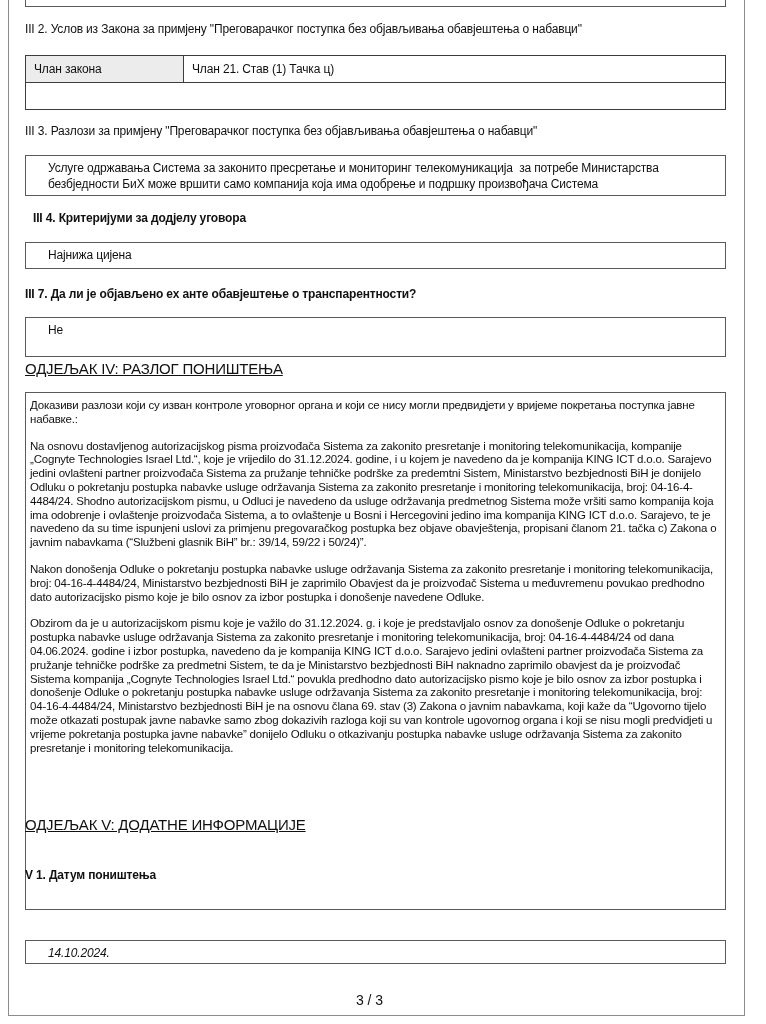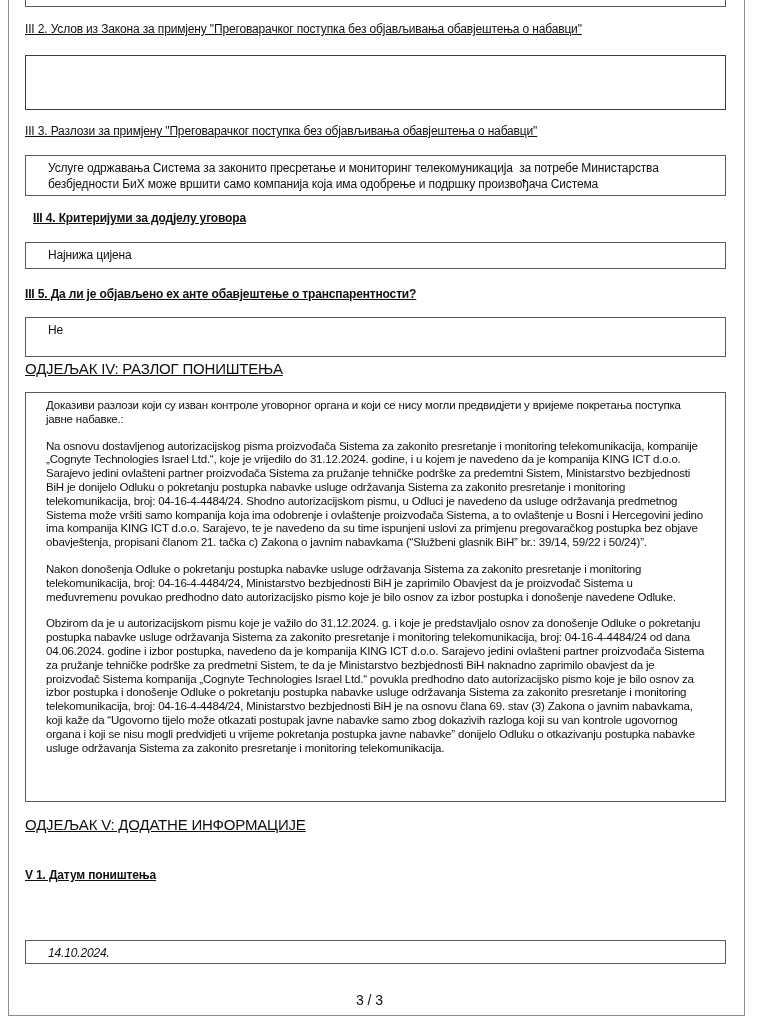--- a/index.html
+++ b/index.html
@@ -9,21 +9,21 @@
     color:#111;letter-spacing:-0.15px;
   }
   .sheet{
     position:absolute;left:8px;top:-6px;width:737px;height:1022px;
     background:#fff;border:1px solid #8c8c8c;box-sizing:border-box;
   }
   .abs{position:absolute;left:25px;width:701px;box-sizing:border-box;}
   .partial-box{
     top:-6px;height:13px;border:1px solid #5a5a5a;background:#fff;
   }
-  .num-heading{font-size:12px;line-height:15px;text-decoration:underline;}
+  .num-heading{font-size:12px;line-height:15px;}
   .num-heading.bold{font-weight:bold;}
   .section-heading{
     font-size:15px;font-weight:normal;text-decoration:underline;
     letter-spacing:-0.2px;line-height:18px;
   }
   .field-box{
     border:1px solid #5a5a5a;background:#fff;
     font-size:12px;line-height:16px;
     padding:4px 22px;overflow:hidden;white-space:pre-wrap;
   }
@@ -35,22 +35,22 @@
   .doc-table .row:last-child{border-bottom:none;}
   .doc-table .cell{
     display:flex;align-items:center;padding:0 8px;
     font-size:12px;box-sizing:border-box;
   }
   .doc-table .label-cell{
     width:158px;background:#ececec;border-right:1px solid #3d3d3d;
   }
   .doc-table .value-cell{flex:1;}
   .reason-box{
-    top:392px;height:410px;border:1px solid #5a5a5a;
-    padding:6px 20px;overflow:hidden;
+    top:392px;height:518px;border:1px solid #5a5a5a;
+    padding:6px 4px;overflow:hidden;
   }
   .reason-box p{
     margin:0 0 13px 0;font-size:11.5px;line-height:13.8px;
     letter-spacing:-0.2px;white-space:pre-wrap;
   }
   .reason-box p:last-child{margin-bottom:0;}
   .page-number{
     position:absolute;left:0;top:992px;width:739px;
     text-align:center;font-size:14px;letter-spacing:0;
   }
@@ -59,32 +59,36 @@
 <body>
 
 <div class="sheet"></div>
 
 <div class="abs partial-box"></div>
 
 <div class="abs num-heading" style="top:22px;">III 2. Услов из Закона за примјену "Преговарачког поступка без објављивања обавјештења о набавци"</div>
 
 <div class="abs doc-table">
   <div class="row">
+    <div class="cell label-cell">Члан закона</div>
+    <div class="cell value-cell">Члан 21. Став (1) Тачка ц)</div>
+  </div>
+  <div class="row">
   </div>
 </div>
 
 <div class="abs num-heading" style="top:124px;">III 3. Разлози за примјену "Преговарачког поступка без објављивања обавјештења о набавци"</div>
 
 <div class="abs field-box" style="top:155px;height:41px;">Услуге одржавања Система за законито пресретање и мониторинг телекомуникација  за потребе Министарства безбједности БиХ може вршити само компанија која има одобрење и подршку произвођача Система</div>
 
 <div class="abs num-heading bold" style="top:211px;padding-left:8px;">III 4. Критеријуми за додјелу уговора</div>
 
 <div class="abs field-box" style="top:242px;height:27px;">Најнижа цијена</div>
 
-<div class="abs num-heading bold" style="top:287px;">III 5. Да ли је објављено ех анте обавјештење о транспарентности?</div>
+<div class="abs num-heading bold" style="top:287px;">III 7. Да ли је објављено ех анте обавјештење о транспарентности?</div>
 
 <div class="abs field-box" style="top:317px;height:40px;">Не</div>
 
 <div class="abs section-heading" style="top:360px;">ОДЈЕЉАК IV: РАЗЛОГ ПОНИШТЕЊА</div>
 
 <div class="abs reason-box">
   <p>Доказиви разлози који су изван контроле уговорног органа и који се нису могли предвидјети у вријеме покретања поступка јавне набавке.:</p>
   <p>Na osnovu dostavljenog autorizacijskog pisma proizvođača Sistema za zakonito presretanje i monitoring telekomunikacija, kompanije „Cognyte Technologies Israel Ltd.“, koje je vrijedilo do 31.12.2024. godine, i u kojem je navedeno da je kompanija KING ICT d.o.o. Sarajevo jedini ovlašteni partner proizvođača Sistema za pružanje tehničke podrške za predemtni Sistem, Ministarstvo bezbjednosti BiH je donijelo Odluku o pokretanju postupka nabavke usluge održavanja Sistema za zakonito presretanje i monitoring telekomunikacija, broj: 04-16-4-4484/24. Shodno autorizacijskom pismu, u Odluci je navedeno da usluge održavanja predmetnog Sistema može vršiti samo kompanija koja ima odobrenje i ovlaštenje proizvođača Sistema, a to ovlaštenje u Bosni i Hercegovini jedino ima kompanija KING ICT d.o.o. Sarajevo, te je navedeno da su time ispunjeni uslovi za primjenu pregovaračkog postupka bez objave obavještenja, propisani članom 21. tačka c) Zakona o javnim nabavkama (“Službeni glasnik BiH” br.: 39/14, 59/22 i 50/24)”.</p>
   <p>Nakon donošenja Odluke o pokretanju postupka nabavke usluge održavanja Sistema za zakonito presretanje i monitoring telekomunikacija, broj: 04-16-4-4484/24, Ministarstvo bezbjednosti BiH je zaprimilo Obavjest da je proizvođač Sistema u međuvremenu povukao predhodno dato autorizacijsko pismo koje je bilo osnov za izbor postupka i donošenje navedene Odluke.</p>
   <p>Obzirom da je u autorizacijskom pismu koje je važilo do 31.12.2024. g. i koje je predstavljalo osnov za donošenje Odluke o pokretanju postupka nabavke usluge održavanja Sistema za zakonito presretanje i monitoring telekomunikacija, broj: 04-16-4-4484/24 od dana 04.06.2024. godine i izbor postupka, navedeno da je kompanija KING ICT d.o.o. Sarajevo jedini ovlašteni partner proizvođača Sistema za pružanje tehničke podrške za predmetni Sistem, te da je Ministarstvo bezbjednosti BiH naknadno zaprimilo obavjest da je proizvođač Sistema kompanija „Cognyte Technologies Israel Ltd.“ povukla predhodno dato autorizacijsko pismo koje je bilo osnov za izbor postupka i donošenje Odluke o pokretanju postupka nabavke usluge održavanja Sistema za zakonito presretanje i monitoring telekomunikacija, broj: 04-16-4-4484/24, Ministarstvo bezbjednosti BiH je na osnovu člana 69. stav (3) Zakona o javnim nabavkama, koji kaže da “Ugovorno tijelo može otkazati postupak javne nabavke samo zbog dokazivih razloga koji su van kontrole ugovornog organa i koji se nisu mogli predvidjeti u vrijeme pokretanja postupka javne nabavke” donijelo Odluku o otkazivanju postupka nabavke usluge održavanja Sistema za zakonito presretanje i monitoring telekomunikacija.</p>

